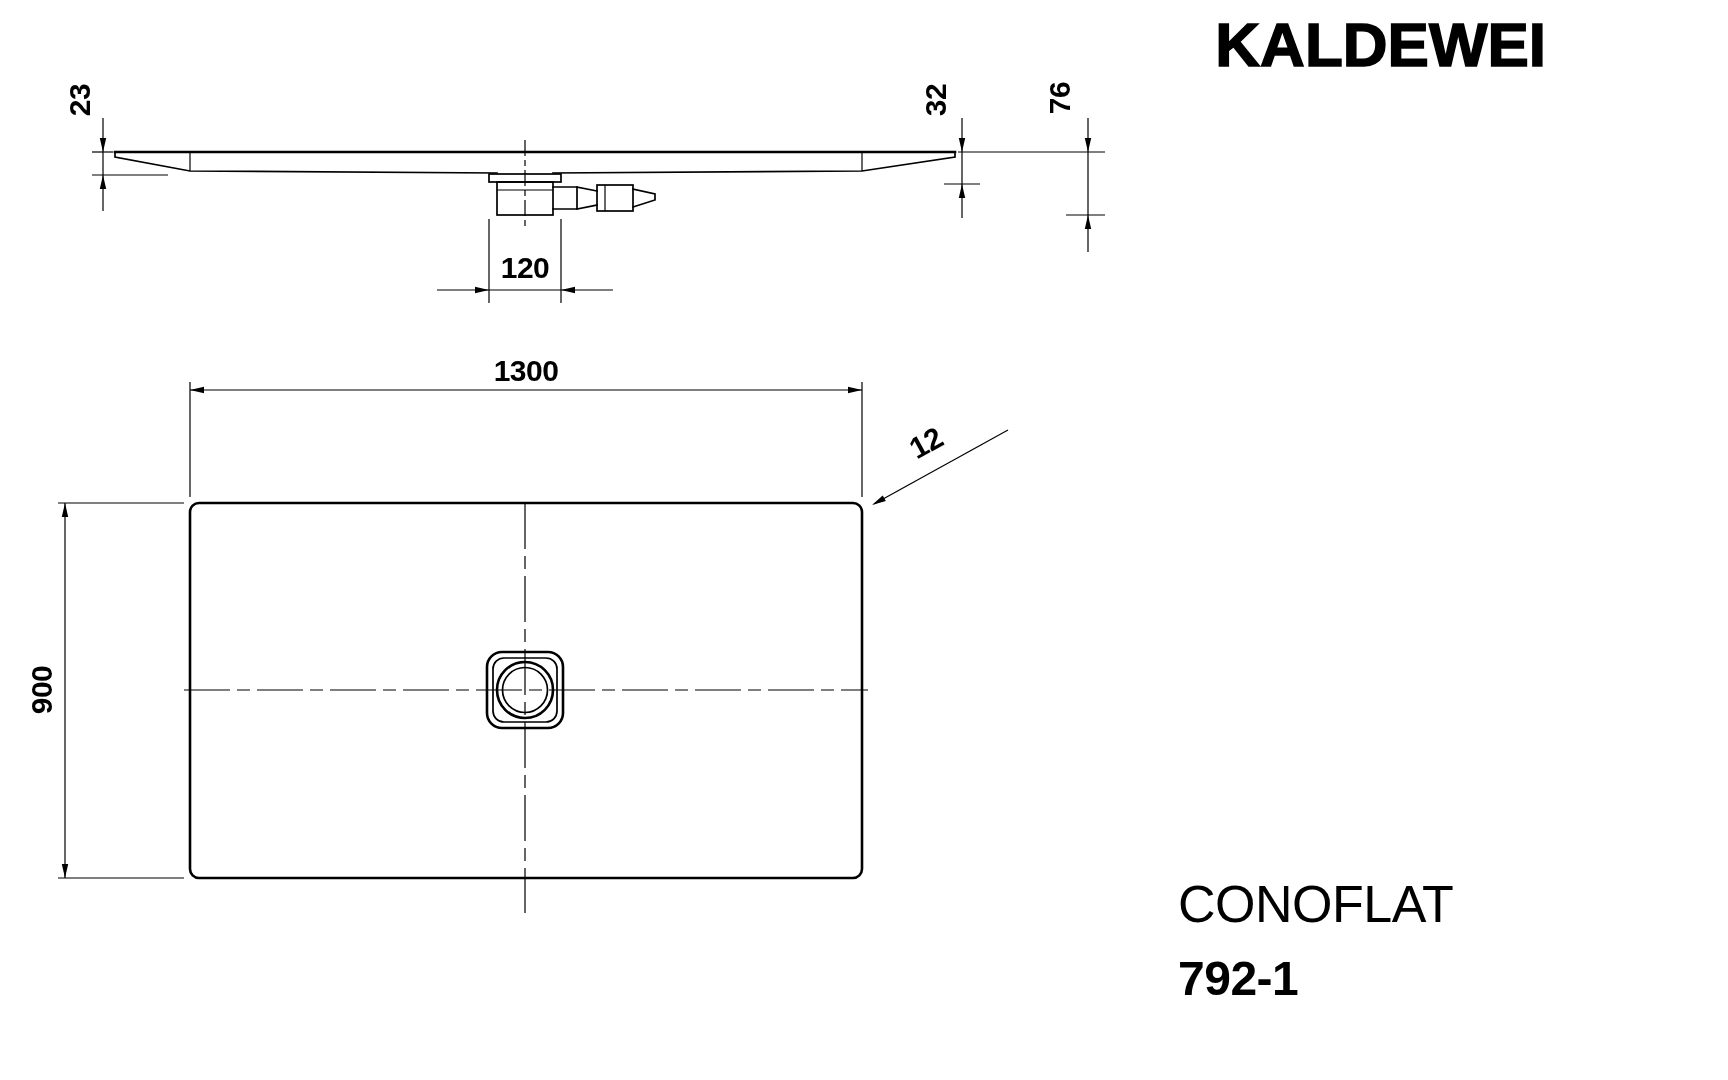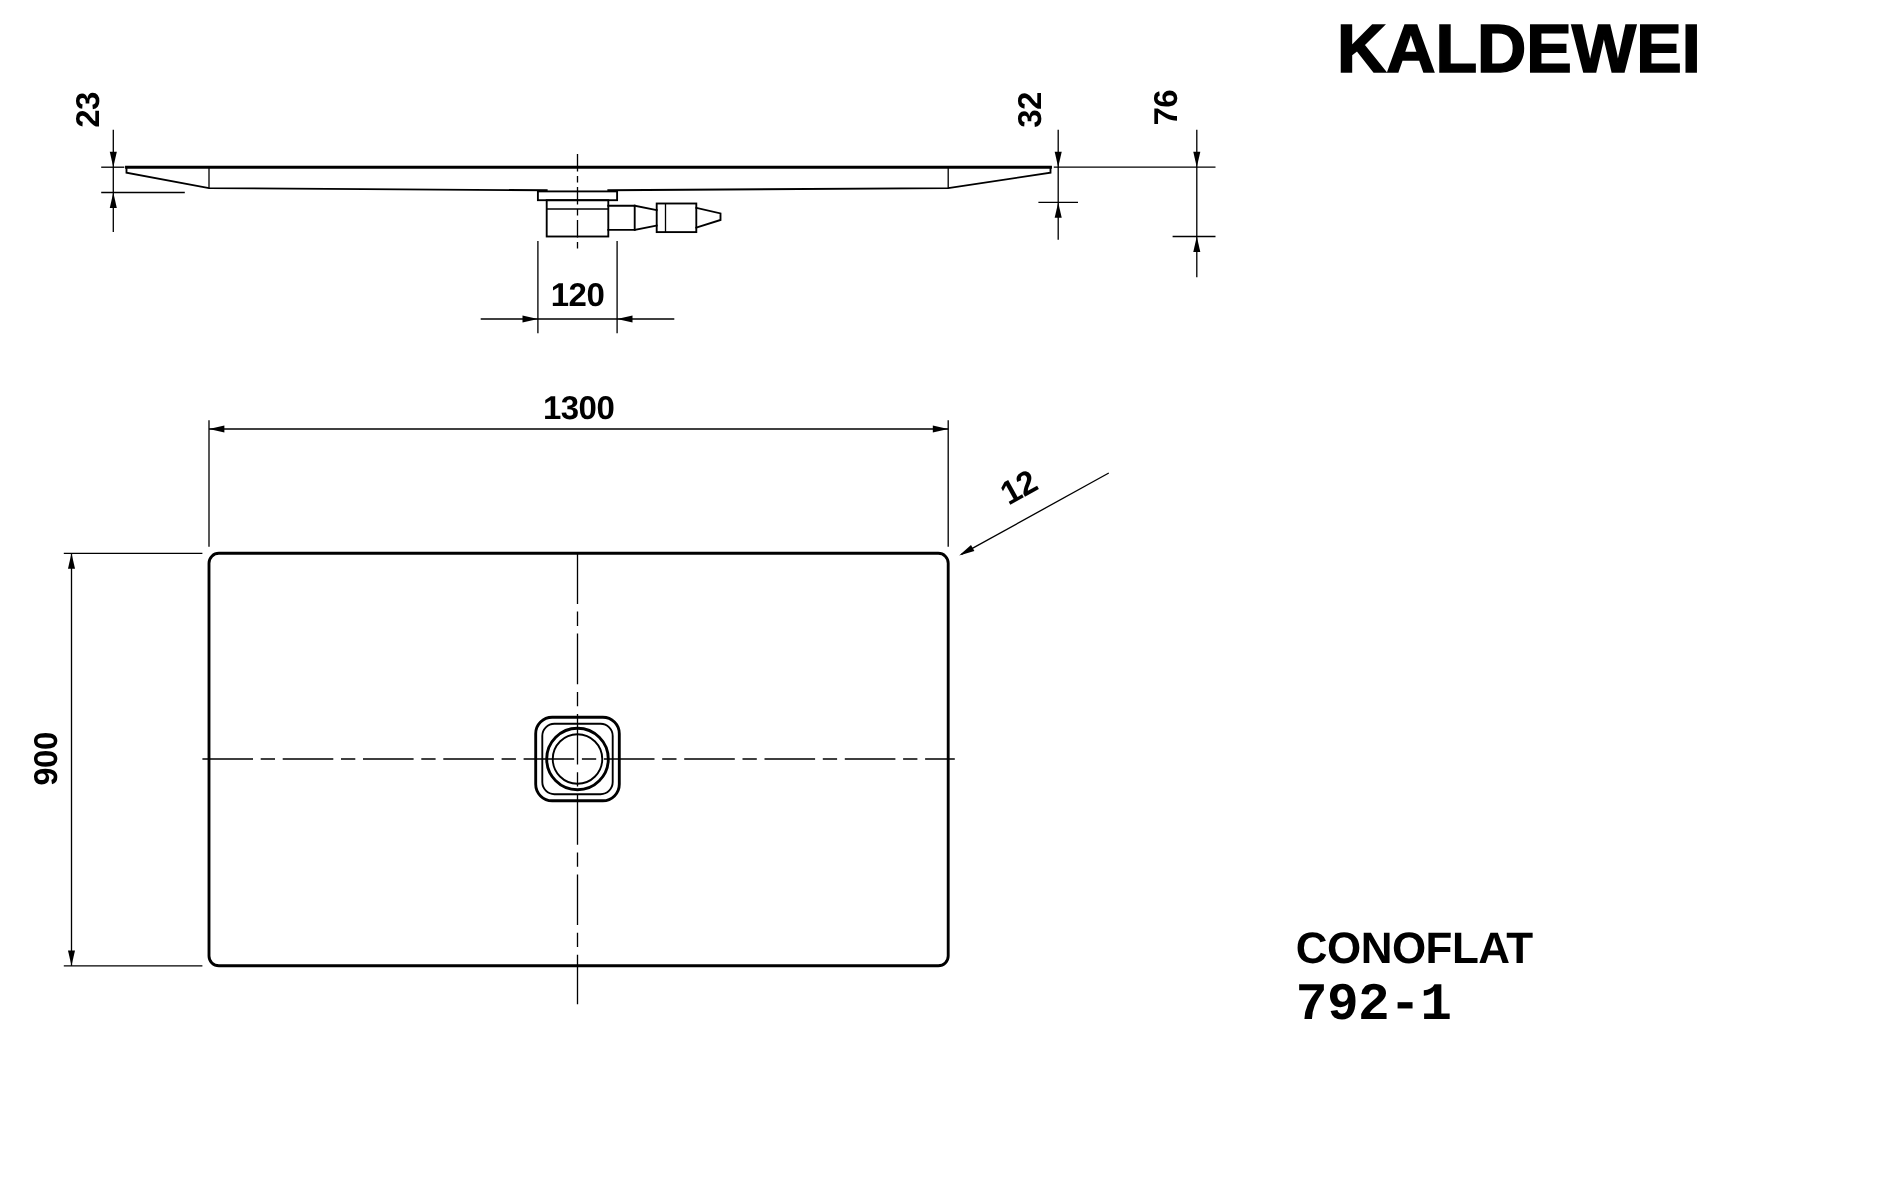--- a/index.html
+++ b/index.html
@@ -14,26 +14,27 @@
 
   .logo {
     position:absolute; top:14px; right:182px;
     font-size:62px; line-height:1; font-weight:900;
     letter-spacing:0px; color:#000;
     -webkit-text-stroke:1.5px #000;
     white-space:nowrap;
   }
   .product-block { position:absolute; left:1178px; top:840px; color:#000; }
   .product-name {
-    font-size:40px; font-weight:bold; letter-spacing:-0.5px; line-height:1.1;
+    font-size:52px; font-weight:normal; letter-spacing:-0.5px; line-height:1.1;
     white-space:nowrap;
+    margin-top:36px;
   }
   .product-model {
     font-size:48px; font-weight:bold; letter-spacing:-0.5px; line-height:1.1;
-    margin-top:4px; white-space:nowrap;font-family:Liberation Mono, monospace;
+    margin-top:20px; white-space:nowrap;
   }
 
   svg.drawing { position:absolute; left:0; top:0; }
   .cl  { stroke:#000; stroke-width:2.6; fill:none; stroke-linecap:square; }
   .ml  { stroke:#000; stroke-width:1.7; fill:none; stroke-linecap:square; }
   .tl  { stroke:#000; stroke-width:1.2; fill:none; stroke-linecap:butt; }
   .ctr { stroke:#000; stroke-width:1.2; fill:none; }
   .arr { fill:#000; stroke:none; }
   text.dim {
     font-family:"Liberation Sans", sans-serif;

